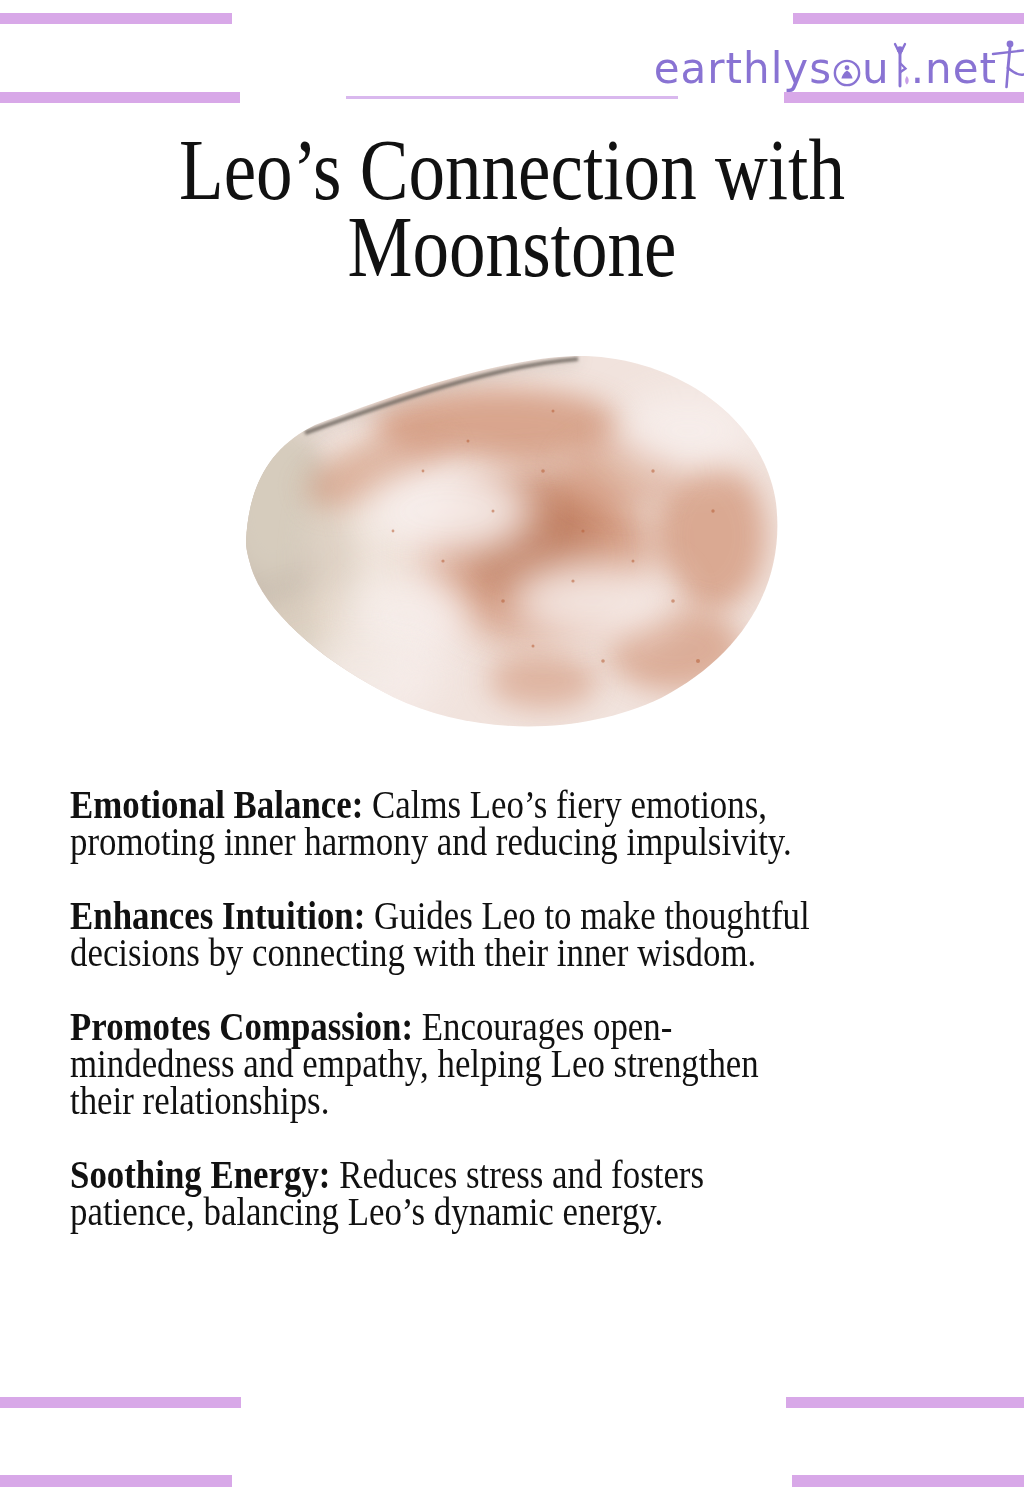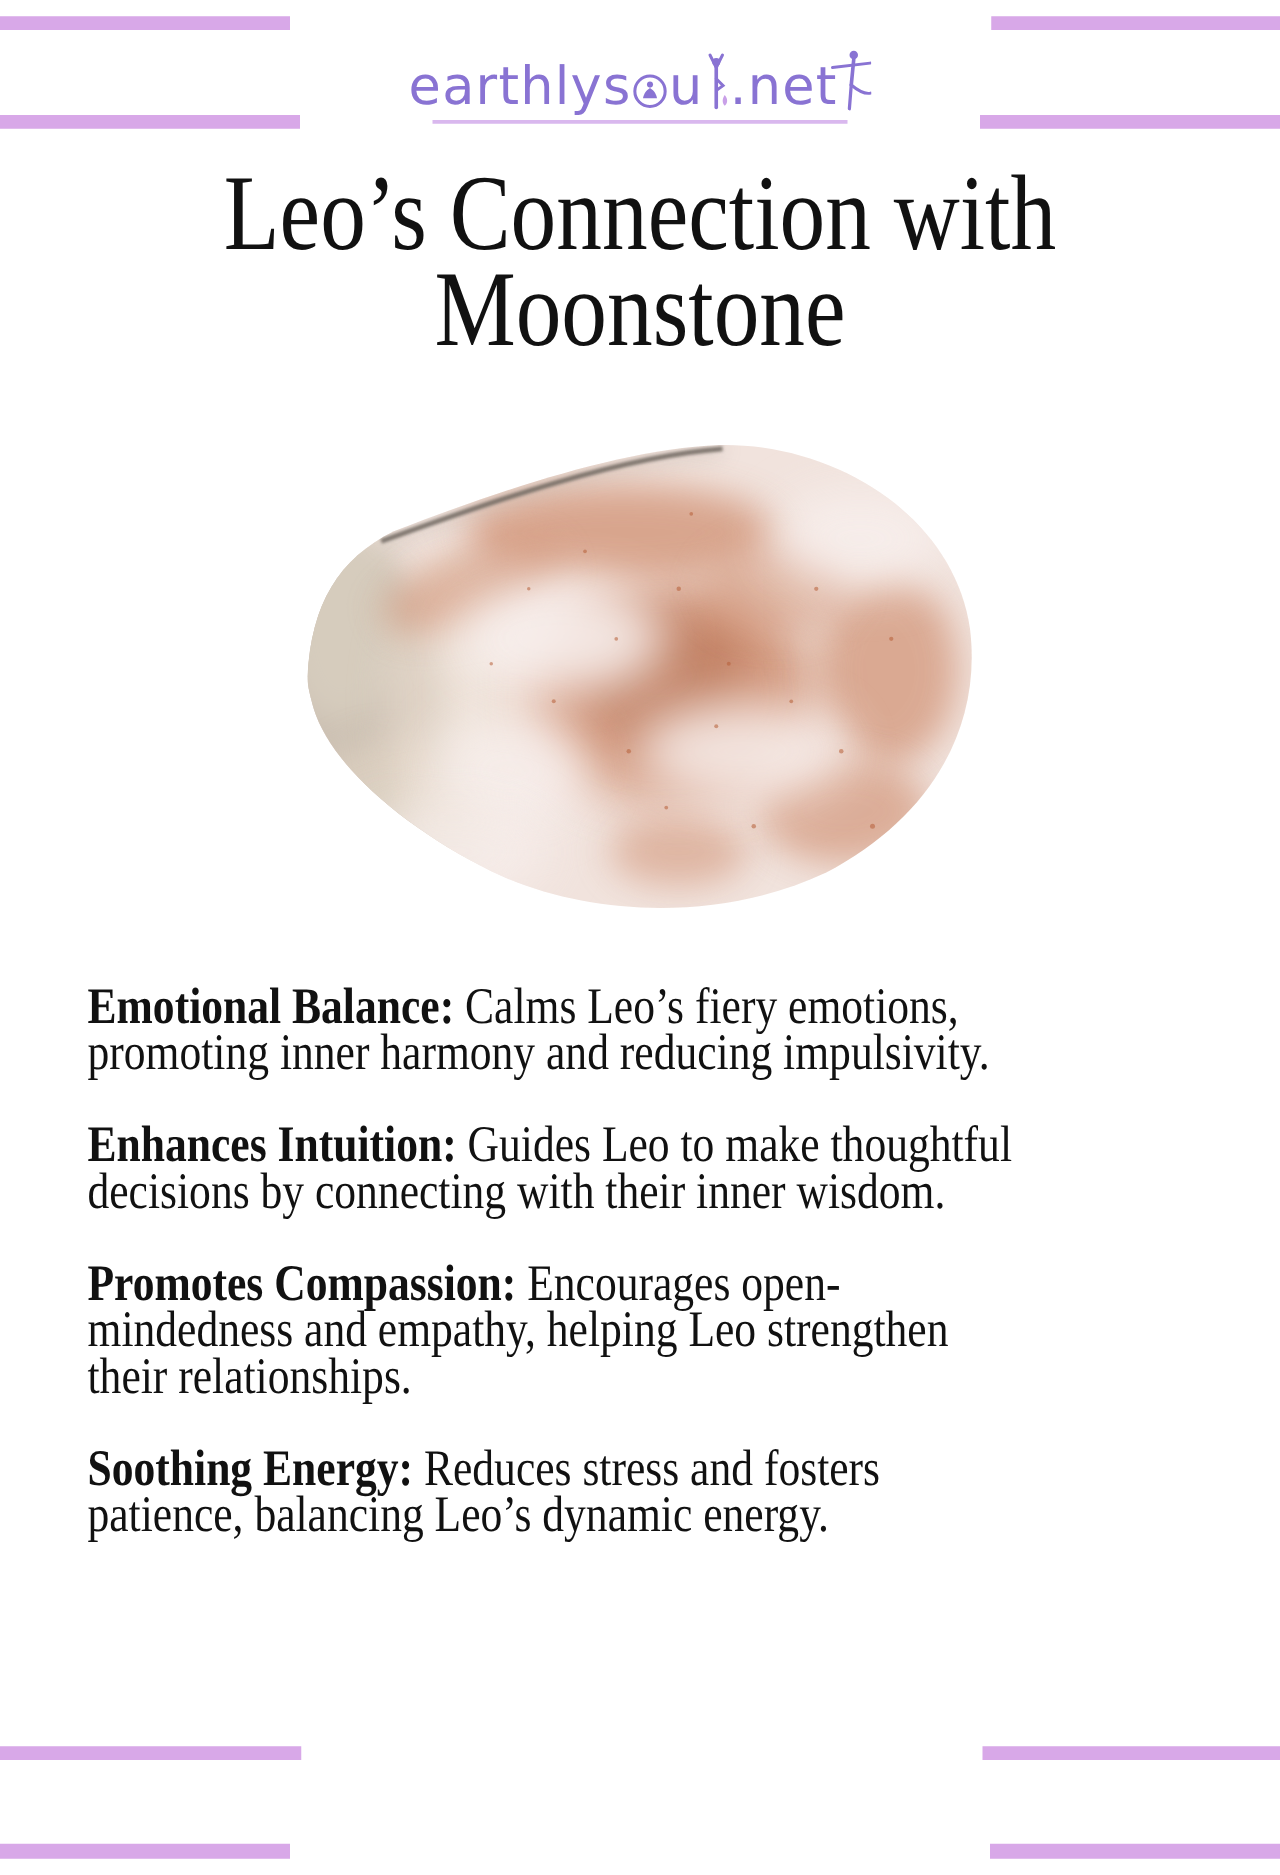--- a/index.html
+++ b/index.html
@@ -16,21 +16,21 @@
   .bar.tl2{top:92px;left:0;width:240px;}
   .bar.tr2{top:92px;right:0;width:240px;}
   .bar.bl1{top:1397px;left:0;width:241px;}
   .bar.br1{top:1397px;right:0;width:238px;}
   .bar.bl2{top:1475px;left:0;width:232px;height:12px;}
   .bar.br2{top:1475px;right:0;width:232px;height:12px;}
 
   
   .logo{
     position:absolute;top:38px;left:0;width:100%;
-    text-align:center;color:var(--logo-color,#8973d3);
+    text-align:right;color:var(--logo-color,#8973d3);
     font-family:"DejaVu Sans",sans-serif;font-size:42px;letter-spacing:1px;
     line-height:1;
   }
   .logo .lg-txt{display:inline-block;vertical-align:baseline;}
   .logo svg{display:inline-block;}
   .logo .o-icon{vertical-align:-4px;margin:0 1px;}
   .logo .l-icon{vertical-align:-6px;margin:0 1px;}
   .logo .t-icon{vertical-align:-7px;margin-left:-9px;}
   .logo-underline{
     width:332px;height:3px;margin:6px auto 0;

